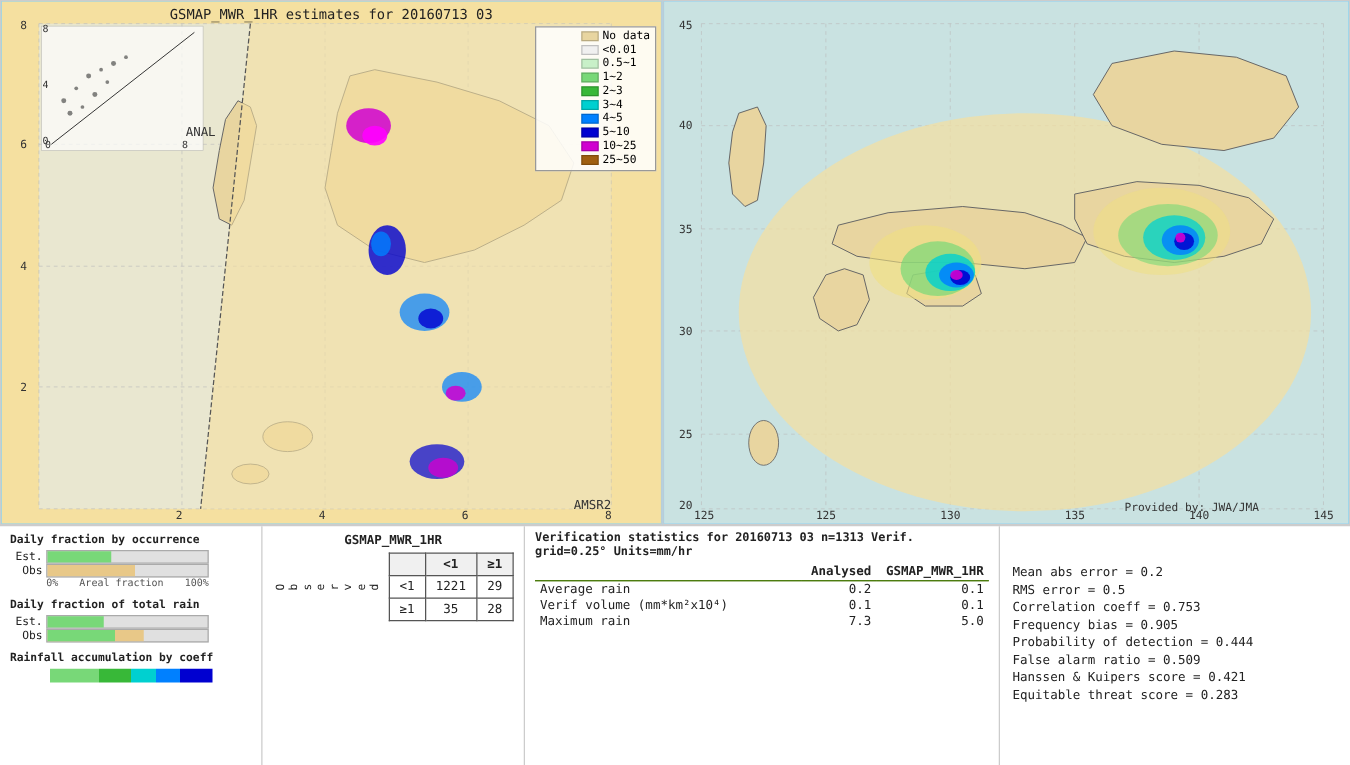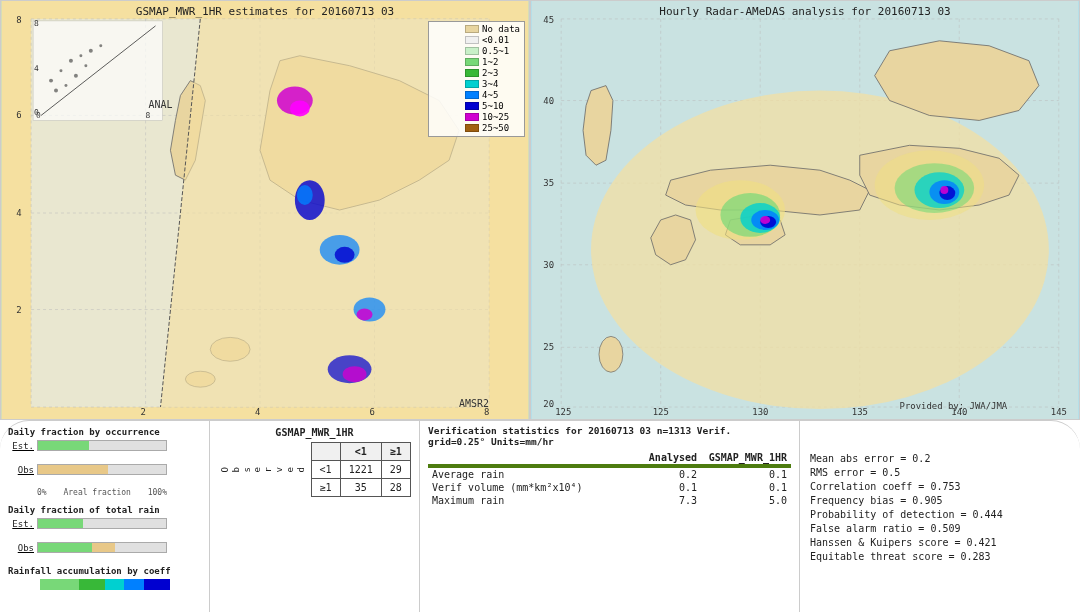--- a/index.html
+++ b/index.html
@@ -85,21 +85,20 @@
     }
 
     
     .bottom-section {
       display: flex;
       flex-direction: row;
       height: 192px;
       width: 100%;
       border-top: 1px solid #ccc;
       background: #fff;
-      border-radius: 29px;
     }
 
     
     .bar-charts-panel {
       width: 210px;
       padding: 6px 8px;
       border-right: 1px solid #ccc;
     }
 
     .bar-chart-title {
@@ -109,23 +108,22 @@
       color: #222;
     }
 
     .bar-chart-area {
       margin-bottom: 8px;
     }
 
     .bar-row {
       display: flex;
       align-items: center;
-      margin-bottom: 13px;
+      margin-bottom: 0;
       font-size: 9px;
-      text-decoration: underline;
     }
 
     .bar-label {
       width: 26px;
       text-align: right;
       margin-right: 3px;
       font-size: 9px;
       color: #222;
     }
 
@@ -237,21 +235,21 @@
       text-align: right;
     }
 
     .stats-table .col-val2 {
       width: 15%;
       text-align: right;
     }
 
     .stats-header-row td {
       font-weight: bold;
-      border-bottom: 4px solid #4d7c0f;
+      border-bottom: 1px solid #4d7c0f;
       text-align: center;
     }
 
     
     .scores-panel {
       width: 280px;
       padding: 1px 8px;
       font-size: 10px;
       margin-top: 29px;
     }
@@ -402,21 +400,20 @@
           <span>10~25</span>
         </div>
         <div class="legend-item">
           <span class="legend-color" style="background:#a06010;"></span>
           <span>25~50</span>
         </div>
       </div>
     </div>
 
     <div class="map-panel right" style="margin-left:0; flex:1;">
-      <div class="map-title">Hourly Radar-AMeDAS analysis for 20160713 03</div>
 
       <svg class="map-svg" viewBox="0 0 550 420" xmlns="http://www.w3.org/2000/svg">
 
         <rect width="550" height="420" fill="#ddeeff" opacity="0.6"></rect>
         <rect width="550" height="420" fill="#f5e0a0" opacity="0.3"></rect>
 
         <line x1="30" y1="18" x2="530" y2="18" stroke="#bbb" stroke-width="0.5" stroke-dasharray="3,3"></line>
         <line x1="30" y1="100" x2="530" y2="100" stroke="#bbb" stroke-width="0.5" stroke-dasharray="3,3"></line>
         <line x1="30" y1="183" x2="530" y2="183" stroke="#bbb" stroke-width="0.5" stroke-dasharray="3,3"></line>
         <line x1="30" y1="265" x2="530" y2="265" stroke="#bbb" stroke-width="0.5" stroke-dasharray="3,3"></line>

